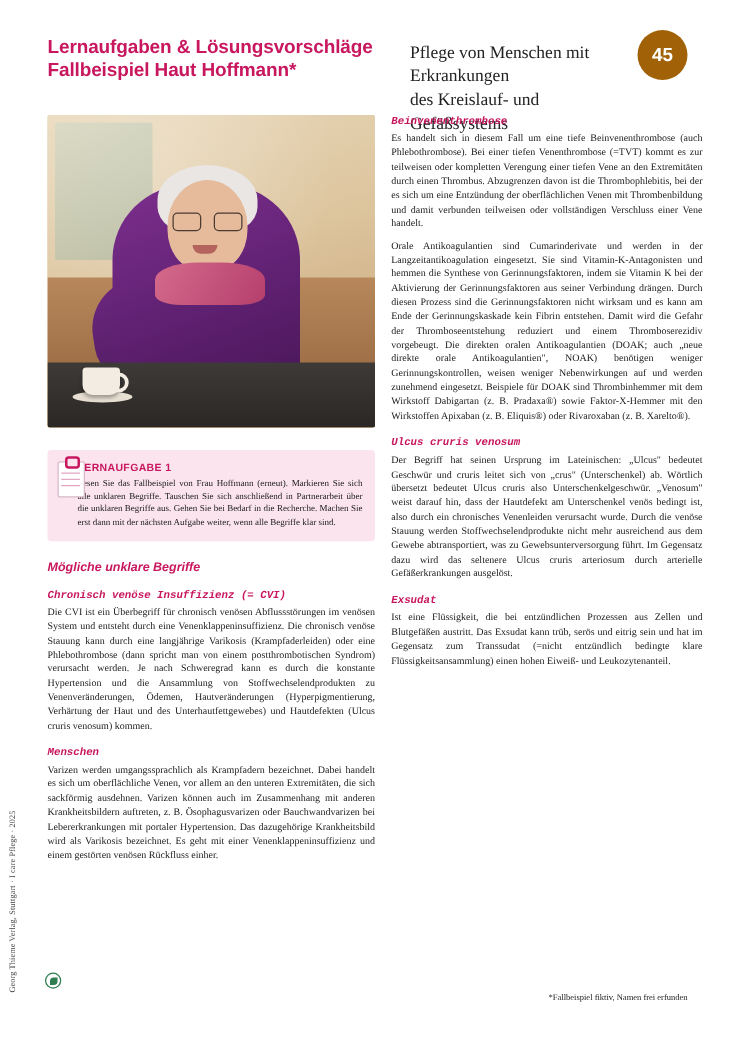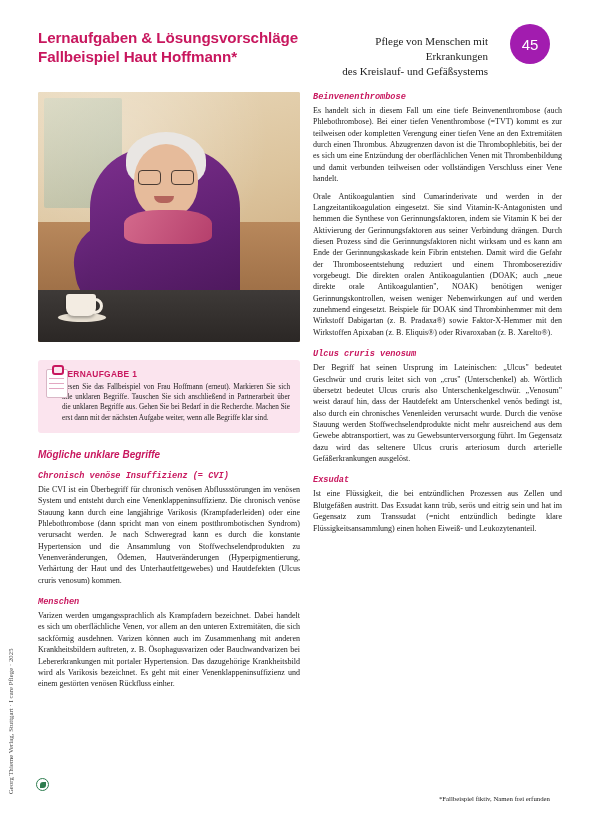--- a/index.html
+++ b/index.html
@@ -50,37 +50,37 @@
     font-family: "Liberation Serif", serif;
     font-style: italic;
     font-size: 8.6px;
     margin-top: 5px;
   }
   .series-line {
     position: absolute;
     right: 62px;
     top: 6px;
     width: 160px;
-    text-align: right;
-    font-family: "Liberation Serif", serif;
-    font-size: 11px;
+    text-align: left;
+    font-family: "Liberation Serif", serif;
+    font-size: 14px;
     color: #222;
     line-height: 1.35;
   }
   .page-badge {
     position: absolute;
     right: 0;
     top: -4px;
     width: 40px;
     height: 40px;
     border-radius: 50%;
-    background: #a21caf;
+    background: #a16207;
     color: #fff;
     font-family: "Liberation Sans", sans-serif;
-    font-weight: normal;
+    font-weight: bold;
     font-size: 15px;
     display: flex;
     align-items: center;
     justify-content: center;
   }
 
   
   .col-left {
     position: absolute;
     left: 38px;

